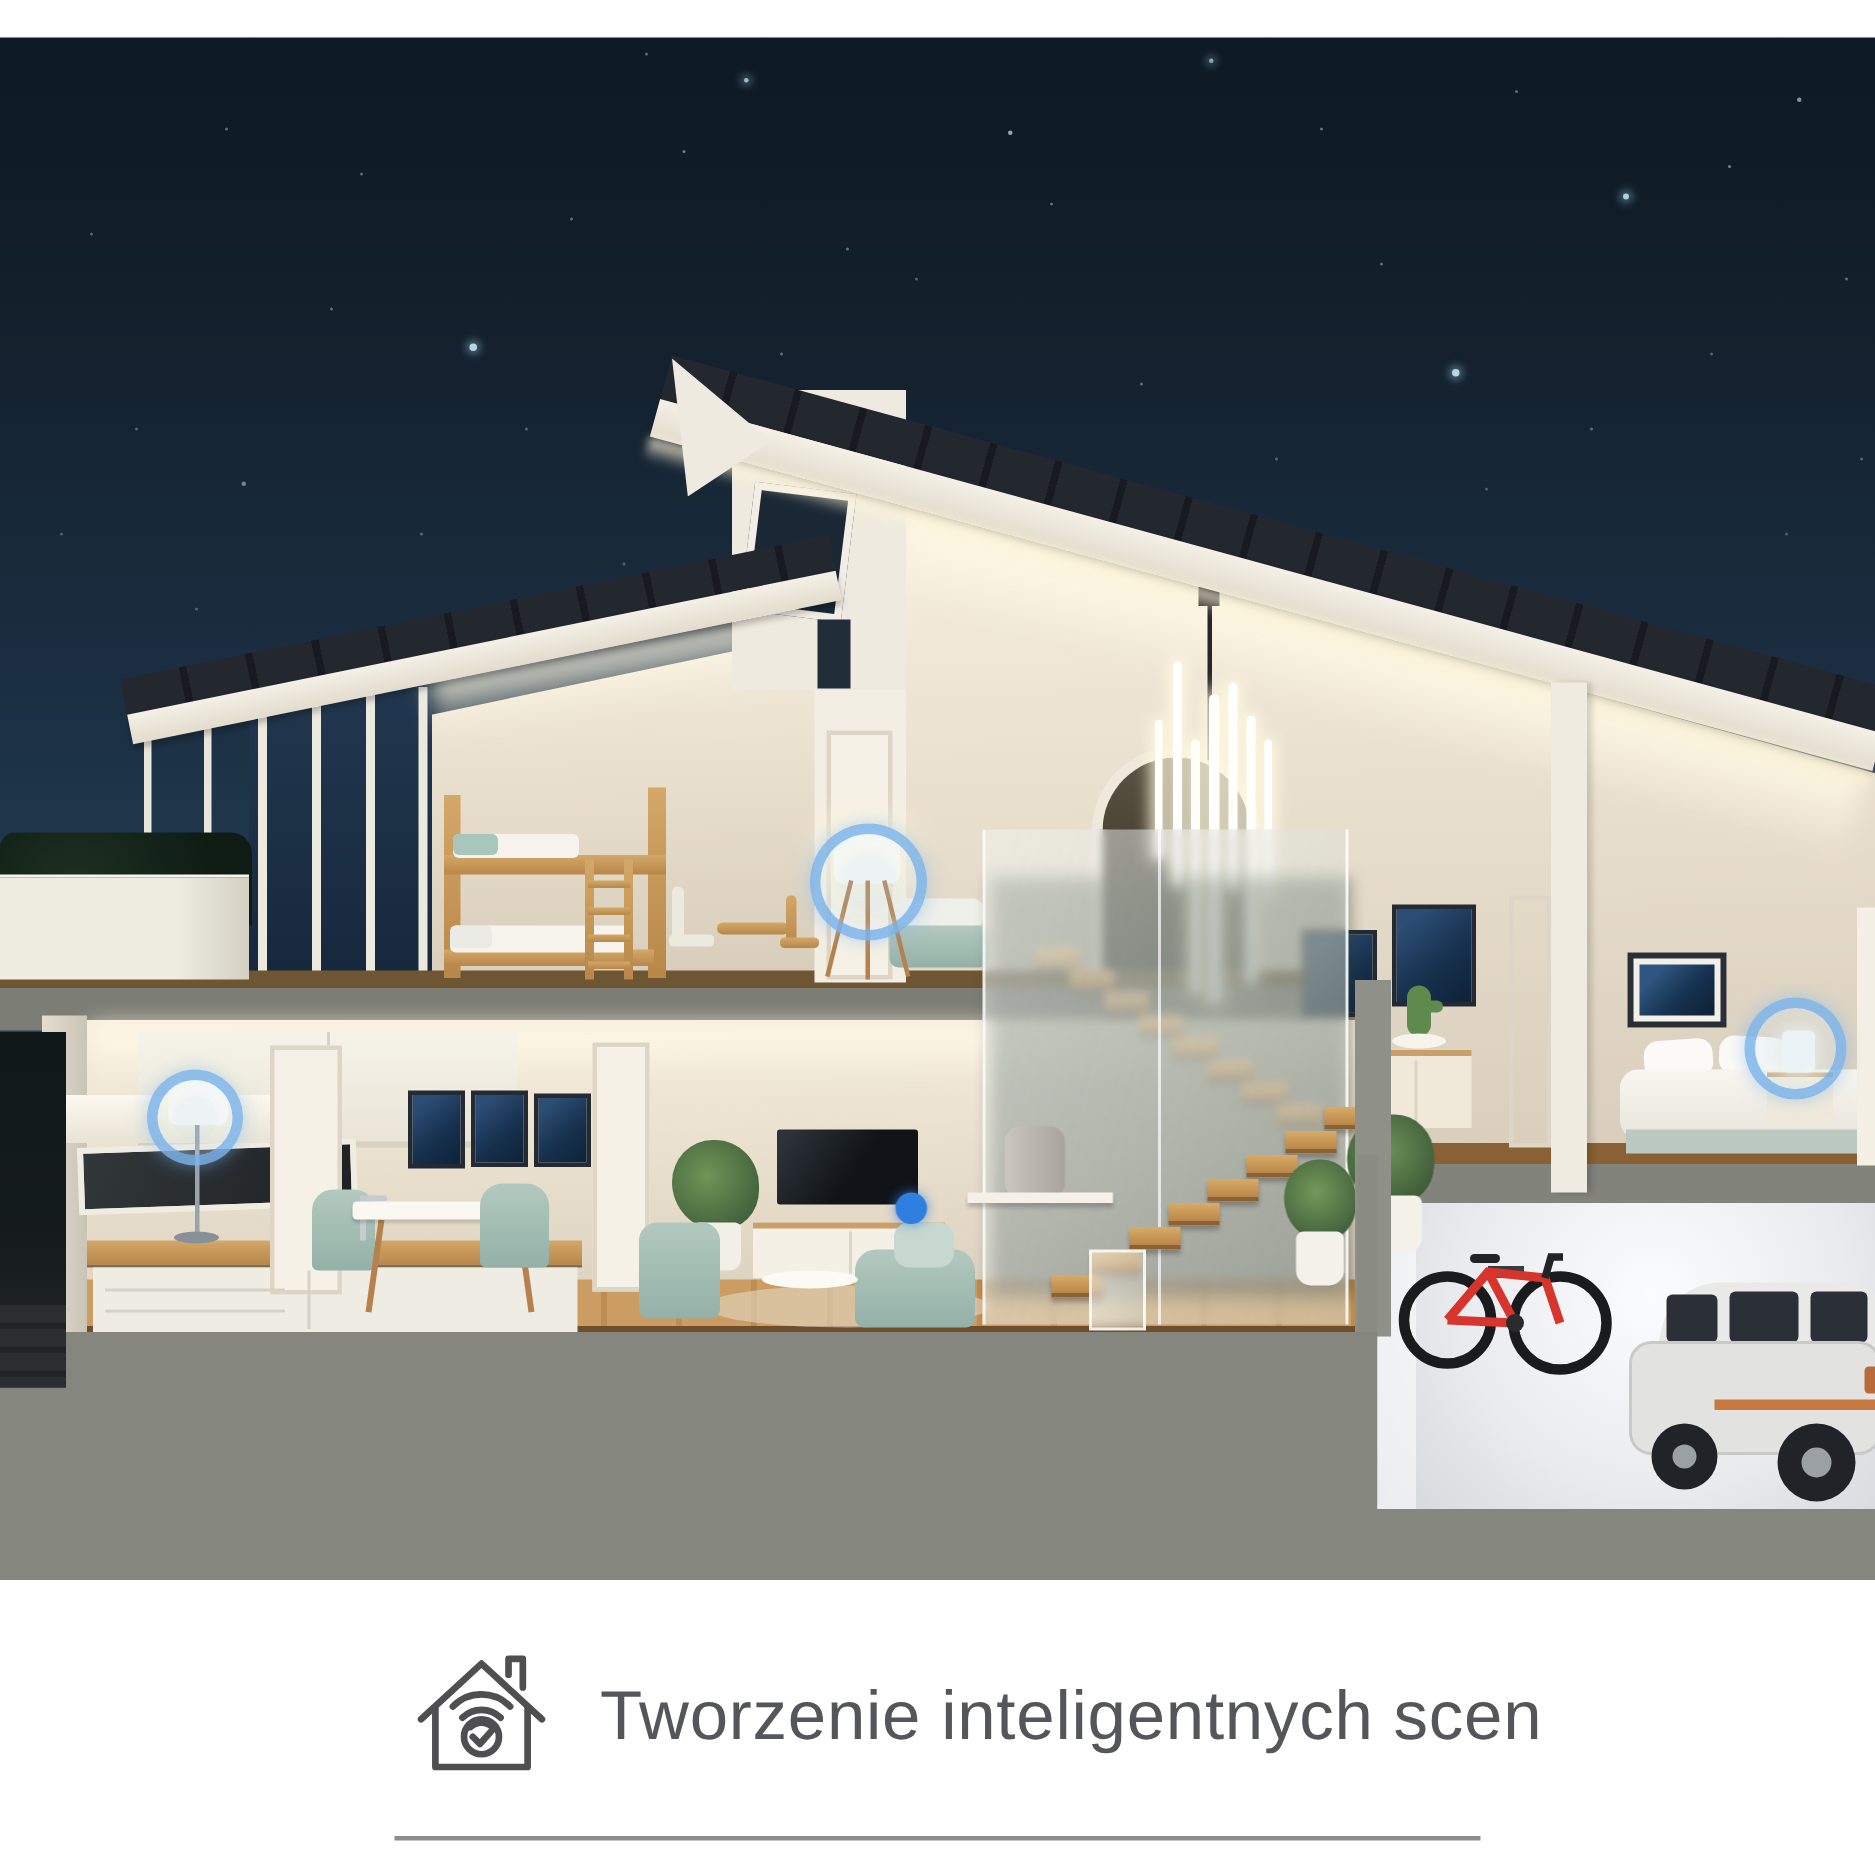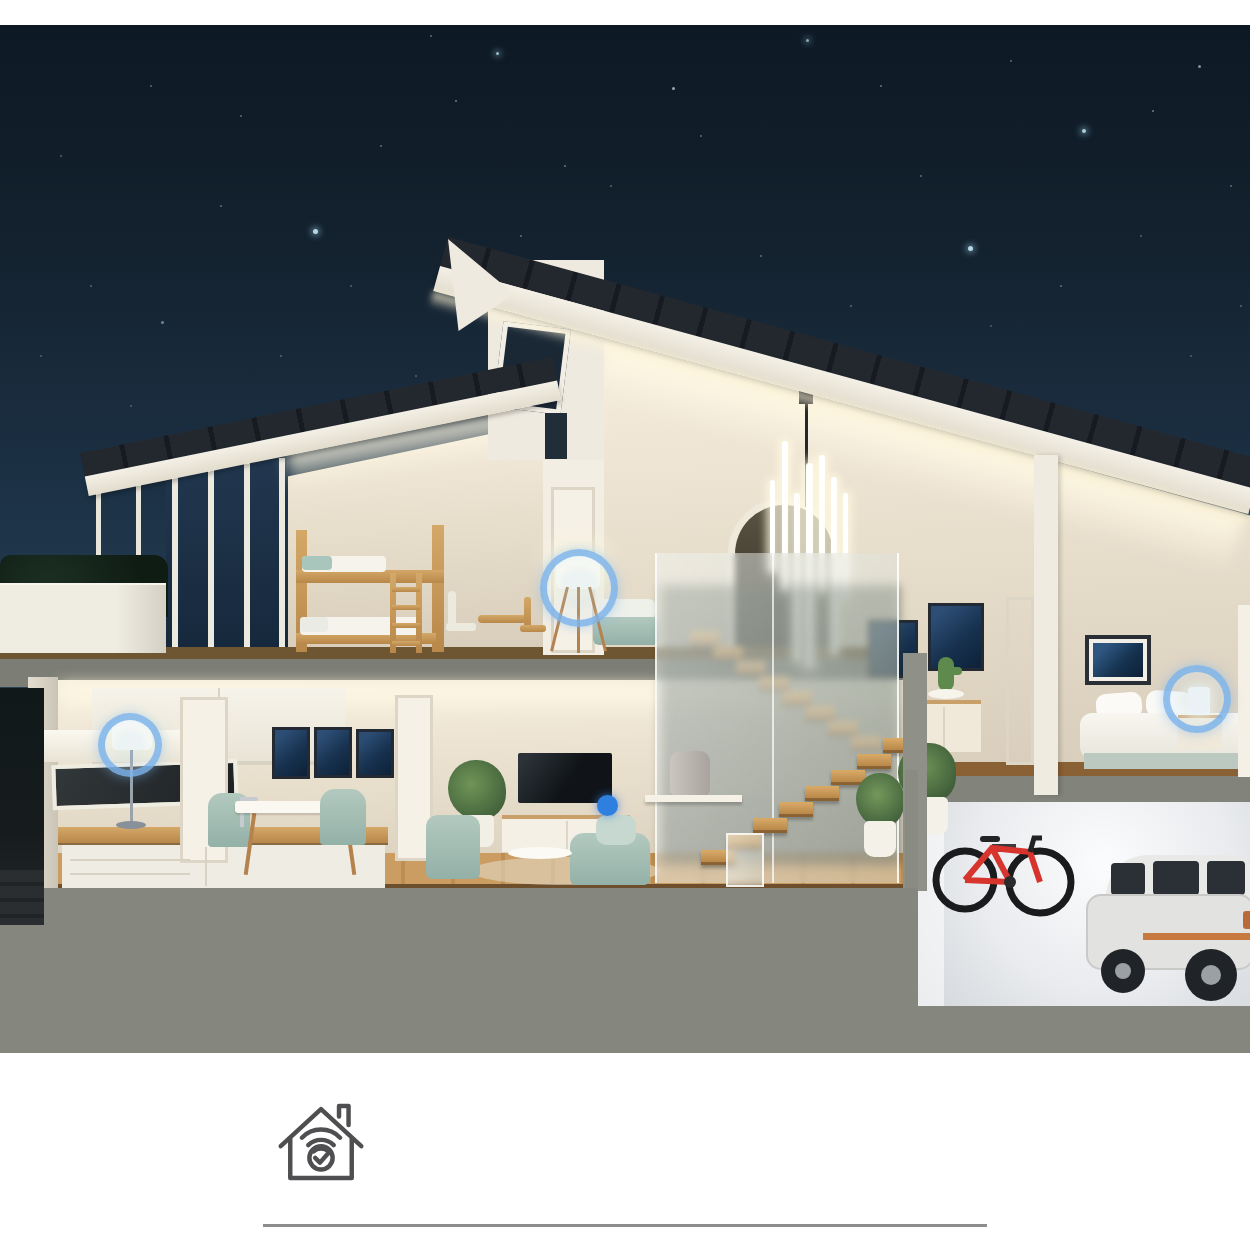--- a/index.html
+++ b/index.html
@@ -308,14 +308,15 @@
   <svg width="106" height="106" viewBox="0 0 100 100" fill="none" stroke="#4f4f51" stroke-width="4.2" stroke-linecap="round" stroke-linejoin="round">
     <path d="M12 53 L50 18 L88 53"></path>
     <path d="M21 46 L21 83 L79 83 L79 46"></path>
     <path d="M67 25 L67 15 L76 15 L76 33"></path>
     <path d="M38 52 a17 17 0 0 1 24 0"></path>
     <path d="M32 45 a25 25 0 0 1 36 0"></path>
     <path d="M43 58 a10 10 0 0 1 14 0"></path>
     <circle cx="50" cy="64" r="11"></circle>
     <path d="M44.5 64 l4.5 4.5 l8 -9"></path>
   </svg>
+  <span id="caption-text">Tworzenie inteligentnych scen</span>
 </div>
 <div id="divider"></div>
 
 </body></html>

